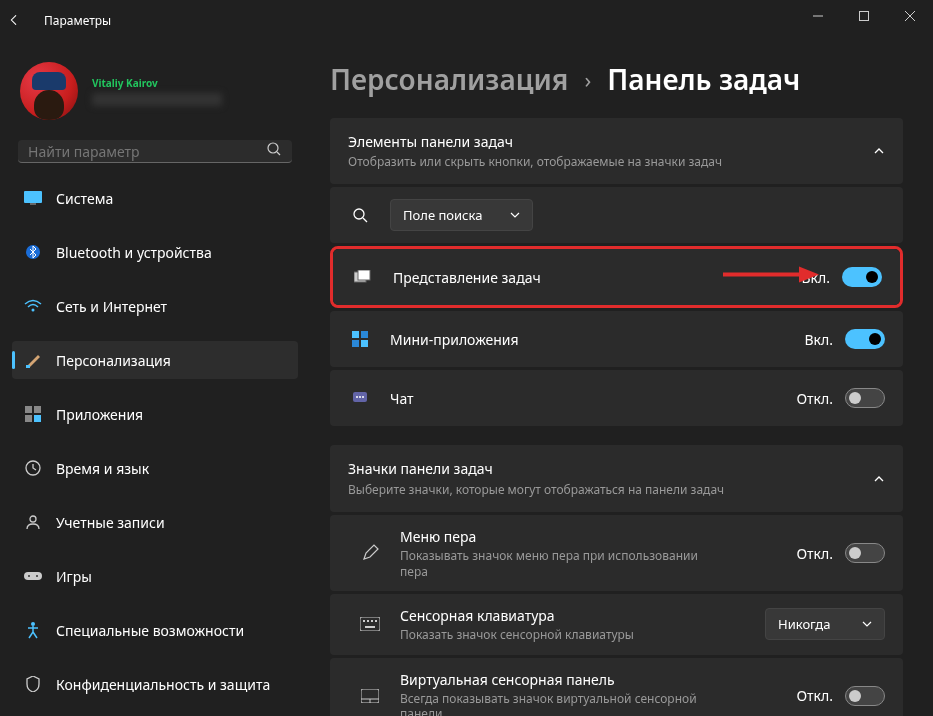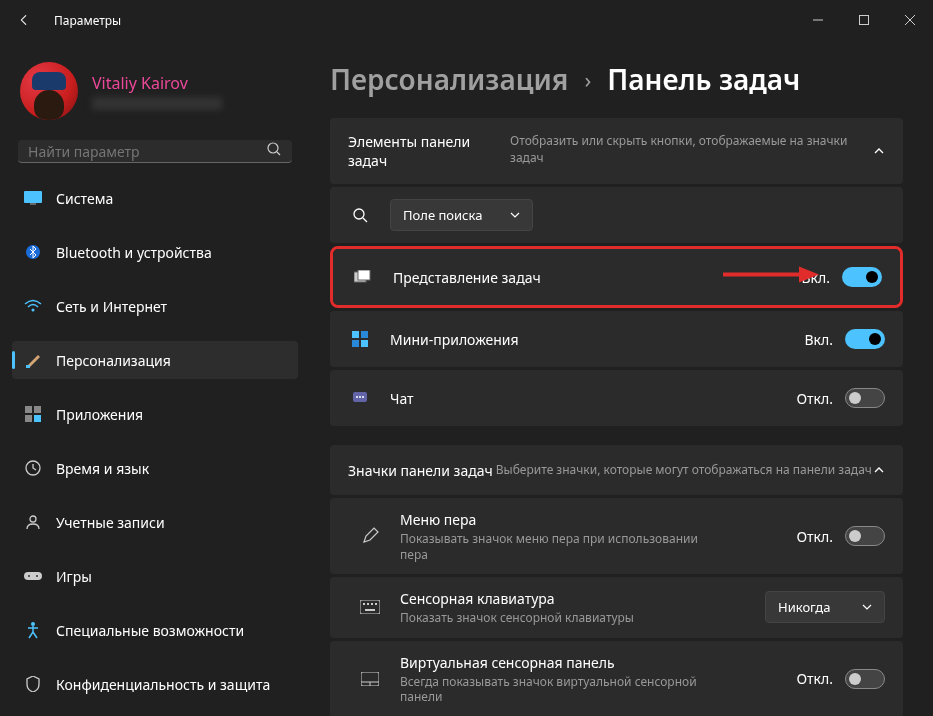--- a/index.html
+++ b/index.html
@@ -1,48 +1,48 @@
 <!DOCTYPE html>
 <html><head>
 <meta charset="utf-8">
 <style>
 * { margin:0; padding:0; box-sizing:border-box; font-family:'Segoe UI',system-ui,sans-serif; }
 html, body { width:933px; height:716px; background:#0f0f0f; overflow:hidden; }
 .window { width:933px; height:716px; background:#202020; display:flex; flex-direction:column; }
-.titlebar { height:40px; display:flex; align-items:center; justify-content:space-between; padding:0 0 0 14px; }
+.titlebar { height:40px; display:flex; justify-content:space-between; padding:0 0 0 4px; }
 .titlebar-left { display:flex; align-items:center; gap:12px; }
 .back { width:20px; height:20px; display:flex; align-items:center; justify-content:center; color:#fff; cursor:pointer; }
 .back svg { width:14px; height:14px; }
 .title { color:#fff; font-size:12px; margin-left:8px; }
 .win-controls { display:flex; }
 .win-btn { width:46px; height:32px; display:flex; align-items:center; justify-content:center; color:#ccc; cursor:pointer; }
 .win-btn svg { width:10px; height:10px; stroke:#ccc; stroke-width:1; fill:none; }
 .body { display:flex; flex:1; overflow:hidden; }
 .sidebar { width:310px; padding:8px 12px 0 12px; display:flex; flex-direction:column; gap:2px; }
 .profile { display:flex; align-items:center; gap:14px; padding:14px 8px 18px 8px; }
 .avatar { width:58px; height:58px; border-radius:50%; background:radial-gradient(circle at 30% 30%,#e63946 0%,#c81e1e 60%,#7a0f0f 100%); position:relative; overflow:hidden; }
 .avatar::after { content:''; position:absolute; top:28px; left:14px; width:30px; height:30px; background:#2a1a10; border-radius:50% 50% 40% 40%; }
 .avatar::before { content:''; position:absolute; top:10px; left:12px; width:34px; height:18px; background:#1a3a6b; border-radius:8px 8px 4px 4px; }
-.user-name { color:#ec4899; font-size:16px; font-weight:400; }
+.user-name { color:#22c55e; font-size:10px; font-weight:700; }
 .user-email { height:13px; width:130px; background:#333; border-radius:2px; filter:blur(3px); margin-top:3px; }
 .search { display:flex; align-items:center; background:#2c2c2c; border-radius:4px; height:34px; padding:0 10px; margin:0 6px 14px 6px; border-bottom:1px solid #666; }
 .search input { flex:1; background:transparent; border:none; outline:none; color:#fff; font-size:14px; }
 .search-icon { color:#ccc; }
 .nav { display:flex; flex-direction:column; gap:16px; }
 .nav-item { display:flex; align-items:center; gap:14px; padding:8px 12px; border-radius:4px; cursor:pointer; color:#fff; font-size:14px; position:relative; height:38px; }
 .nav-item.active { background:#2d2d2d; }
 .nav-item.active::before { content:''; position:absolute; left:0; top:10px; bottom:10px; width:3px; background:#4cc2ff; border-radius:2px; }
 .nav-icon { width:18px; height:18px; display:flex; align-items:center; justify-content:center; font-size:14px; }
 .main { flex:1; padding:12px 30px 0 20px; overflow-y:auto; }
 .breadcrumb { display:flex; align-items:center; gap:16px; padding:8px 0 20px 0; }
 .bc-parent { color:#a0a0a0; font-size:28px; font-weight:600; cursor:pointer; }
 .bc-sep { color:#a0a0a0; font-size:22px; }
 .bc-current { color:#fff; font-size:28px; font-weight:600; }
 .section-header { background:#2b2b2b; border-radius:4px; padding:14px 18px; display:flex; justify-content:space-between; align-items:center; margin-bottom:3px; cursor:pointer; }
-.sh-left { display:flex; flex-direction:row; gap:2px; }
+.sh-left { display:flex; flex-direction:column; gap:2px; }
 .sh-title { color:#fff; font-size:14px; }
 .sh-desc { color:#999; font-size:12px; }
 .chev { color:#fff; }
 .chev svg { width:12px; height:12px; }
 .row { background:#2b2b2b; border-radius:4px; padding:12px 18px 12px 60px; display:flex; align-items:center; margin-bottom:3px; position:relative; min-height:56px; }
 .row-icon { position:absolute; left:20px; width:20px; height:20px; display:flex; align-items:center; justify-content:center; }
 .row-left { flex:1; }
 .row-label { color:#fff; font-size:14px; }
 .row-desc { color:#999; font-size:12px; line-height:1.3; margin-top:2px; max-width:300px; }
 .row-right { display:flex; align-items:center; gap:12px; }

